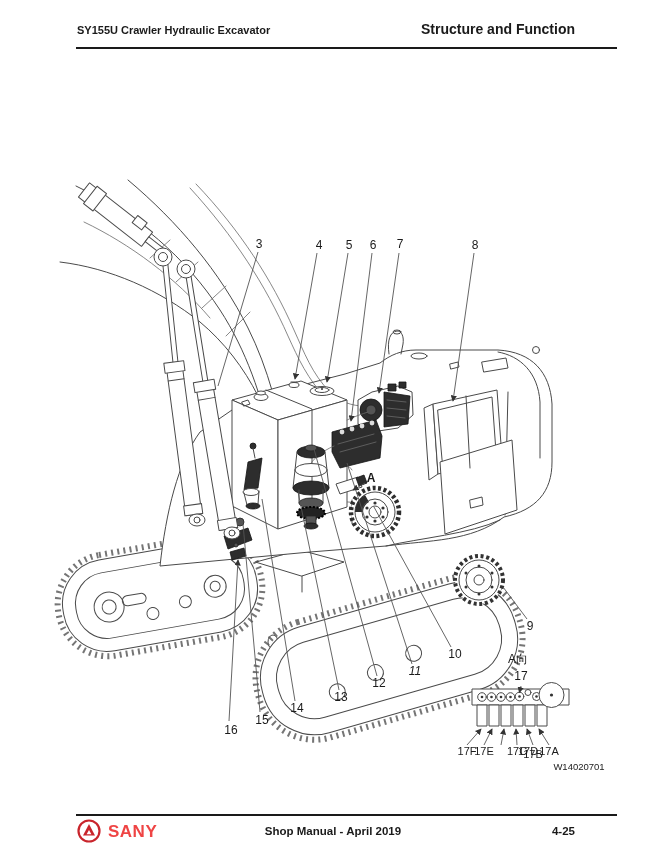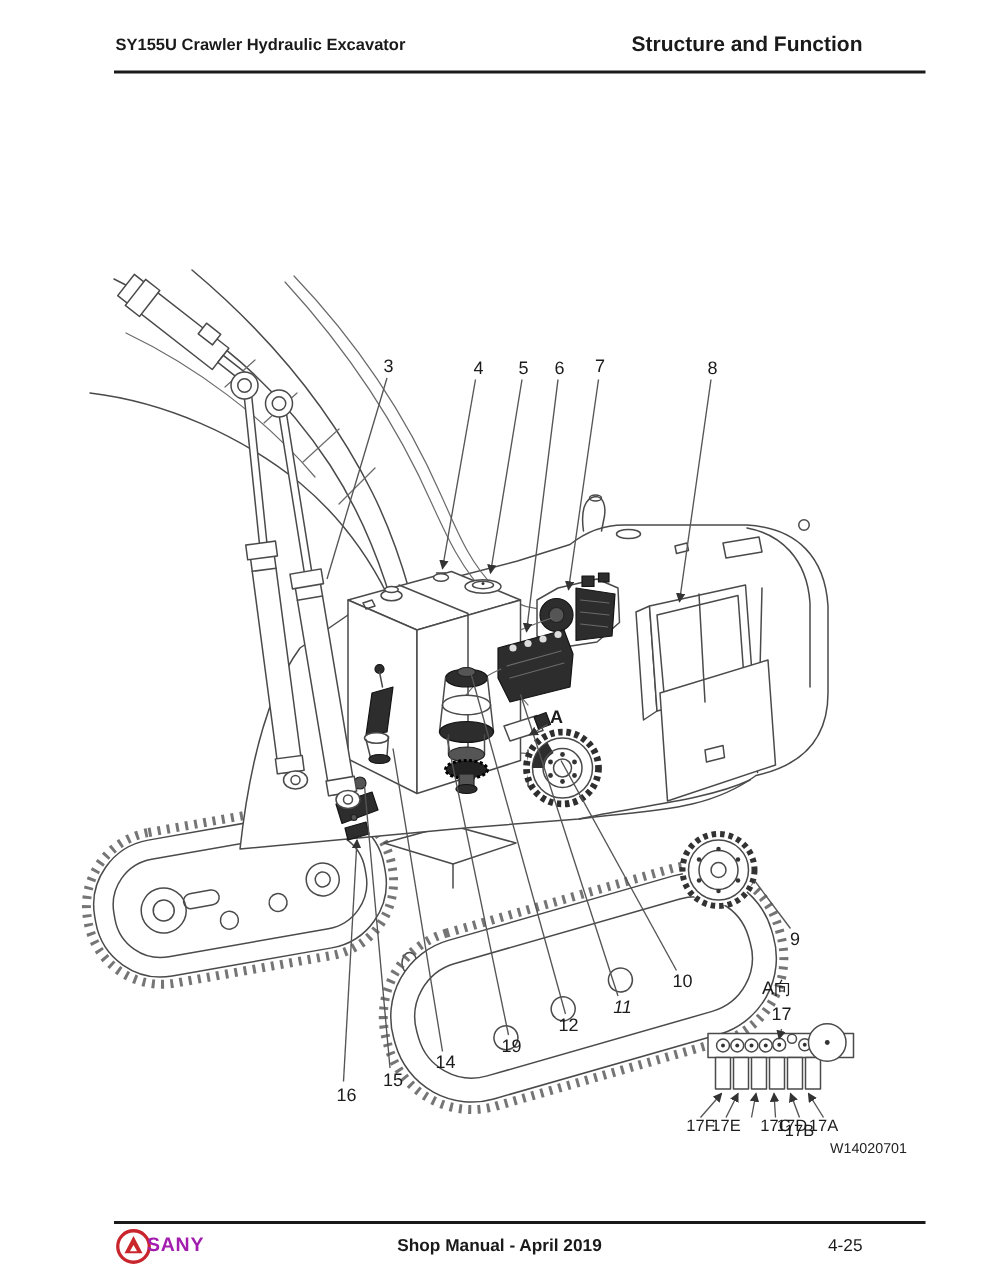--- a/index.html
+++ b/index.html
@@ -3,22 +3,22 @@
 <meta charset="utf-8">
 <style>
   html,body{margin:0;padding:0;background:#fff;}
   .page{position:relative;width:629px;height:858px;background:#fff;overflow:hidden;
         font-family:"Liberation Sans",sans-serif;color:#1a1a1a;}
   .abs{position:absolute;}
   .hdr-left{left:77px;top:24px;font-size:11px;font-weight:bold;white-space:nowrap;}
   .hdr-right{right:54px;top:21px;font-size:14px;font-weight:bold;white-space:nowrap;}
   .rule{position:absolute;left:76px;width:541px;height:2px;background:#1a1a1a;}
   .ftr-center{left:333px;top:825px;transform:translateX(-50%);font-size:11.5px;font-weight:bold;white-space:nowrap;text-align:right;}
-  .ftr-page{right:54px;top:825px;font-size:11.5px;font-weight:normal;}
-  .brand-text{left:98px;top:822px;font-size:13px;font-weight:bold;color:#a21caf;letter-spacing:.5px;}
+  .ftr-page{right:54px;top:825px;font-size:11.5px;font-weight:bold;}
+  .brand-text{left:108px;top:822px;font-size:17px;font-weight:bold;color:#ef4444;letter-spacing:.5px;}
   .callout{position:absolute;transform:translate(-50%,-50%);font-size:12px;color:#1b1b1b;white-space:nowrap;}
   .small-lb{font-size:11px;}
   .tiny-lb{font-size:9.5px;color:#222;}
   svg{position:absolute;left:0;top:0;}
   .ln{fill:none;stroke:#4a4a4a;stroke-width:1;stroke-linecap:round;stroke-linejoin:round;}
   .lt{fill:none;stroke:#6a6a6a;stroke-width:.8;stroke-linecap:round;stroke-linejoin:round;}
   .wh{fill:#fff;stroke:#4a4a4a;stroke-width:1;stroke-linejoin:round;}
   .dk{fill:#2d2d2d;stroke:#141414;stroke-width:.8;stroke-linejoin:round;}
   .md{fill:#555;stroke:#222;stroke-width:.8;}
   .ldr{fill:none;stroke:#555;stroke-width:.9;}
@@ -299,21 +299,21 @@
   <span class="callout" style="left:259px;top:244px;">3</span>
   <span class="callout" style="left:319px;top:245px;">4</span>
   <span class="callout" style="left:349px;top:245px;">5</span>
   <span class="callout" style="left:373px;top:245px;">6</span>
   <span class="callout" style="left:400px;top:244px;">7</span>
   <span class="callout" style="left:475px;top:245px;">8</span>
   <span class="callout" style="left:530px;top:626px;">9</span>
   <span class="callout" style="left:455px;top:654px;">10</span>
   <span class="callout" style="left:415px;top:671px;font-style:italic;">11</span>
   <span class="callout" style="left:379px;top:683px;">12</span>
-  <span class="callout" style="left:341px;top:697px;">19</span>
+  <span class="callout" style="left:341px;top:697px;">13</span>
   <span class="callout" style="left:297px;top:708px;">14</span>
   <span class="callout" style="left:262px;top:720px;">15</span>
   <span class="callout" style="left:231px;top:730px;">16</span>
   <span class="callout" style="left:521px;top:676px;">17</span>
 
   <span class="callout" style="left:371px;top:478px;font-weight:bold;">A</span>
   <span class="callout" style="left:518px;top:659px;">A向</span>
   <span class="callout small-lb" style="left:467px;top:751px;">17F</span>
   <span class="callout small-lb" style="left:484px;top:751px;">17E</span>
   <span class="callout small-lb" style="left:528px;top:751px;">17D</span>

